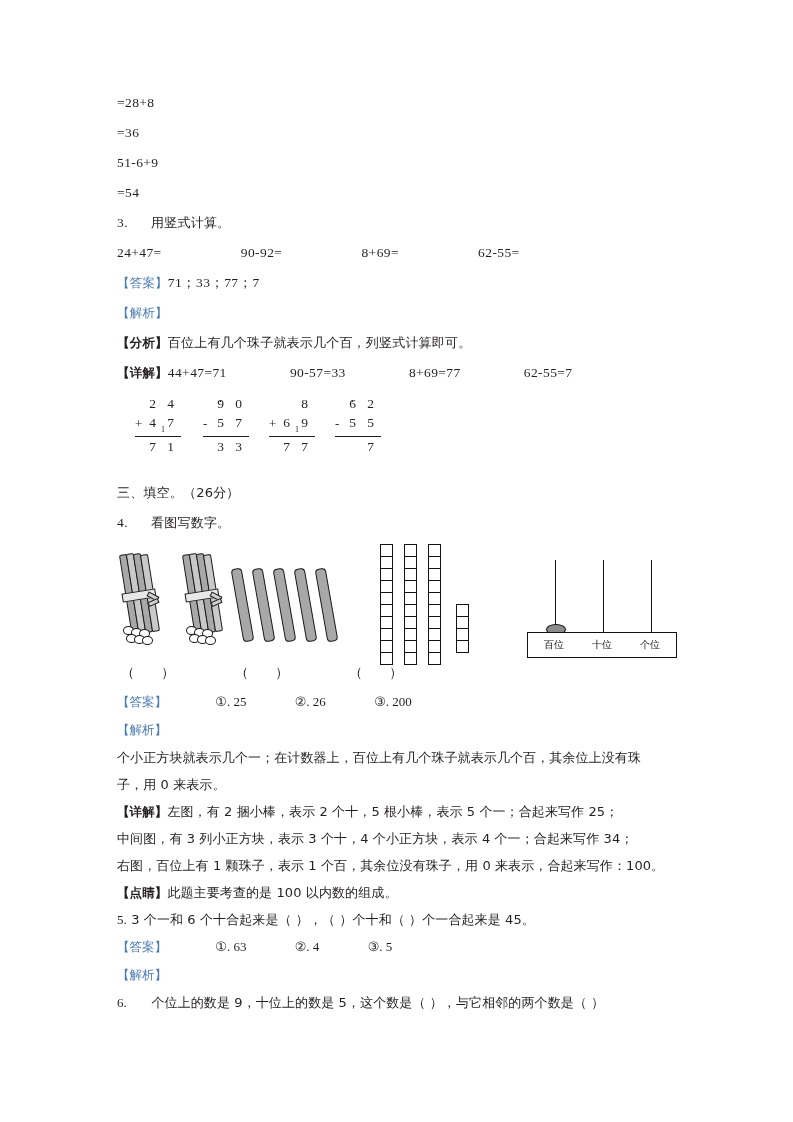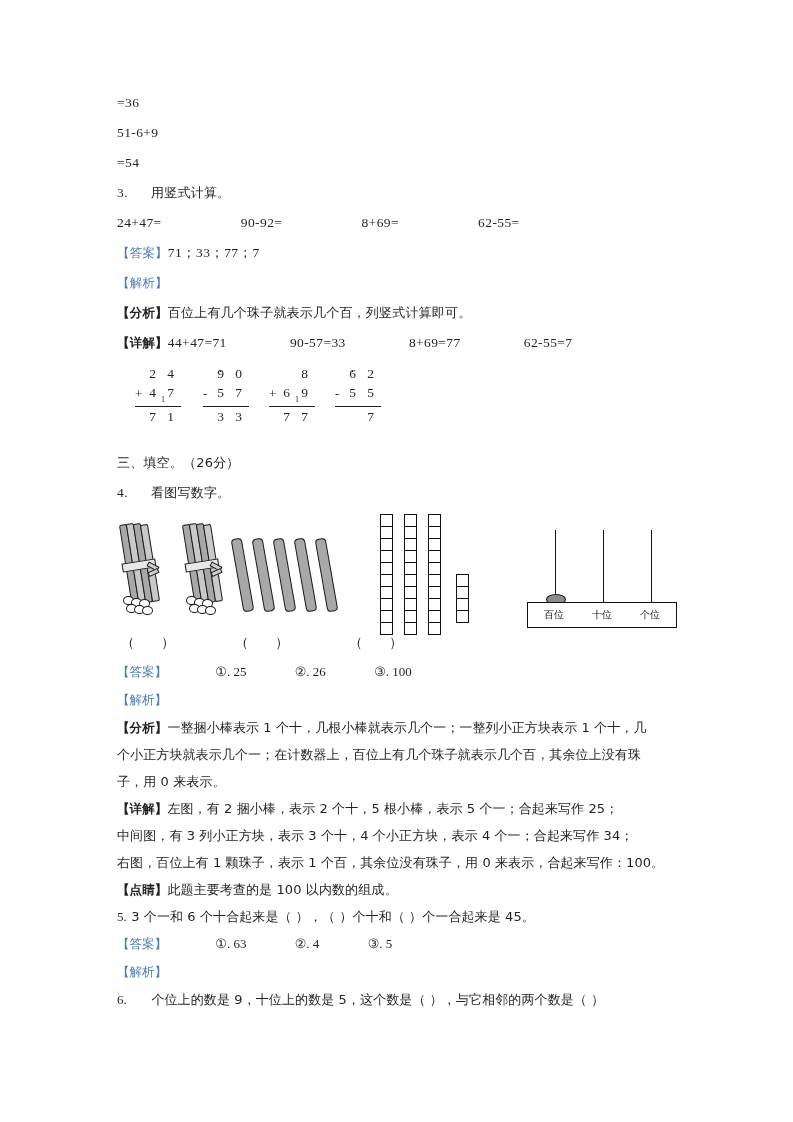--- a/index.html
+++ b/index.html
@@ -203,20 +203,21 @@
     font-family: "Liberation Serif", "DejaVu Serif", serif;
     font-size: 13px;
   }
 </style>
 </head>
 <body>
 
 <div class="page">
   <div class="content">
 
+    <div class="line math">=28+8</div>
     <div class="line math">=36</div>
     <div class="line math">51-6+9</div>
     <div class="line math">=54</div>
 
     <div class="line">
       <span class="math">3.</span>
       <span class="indent-sp"></span>
       <span class="cn">用竖式计算。</span>
     </div>
 
@@ -412,30 +413,27 @@
       <span class="paren math" style="left:232px;">（&nbsp;&nbsp;&nbsp;&nbsp;&nbsp;&nbsp;&nbsp;）</span>
     </div>
 
     <div class="ans-line">
       <span class="tag">【答案】</span>
       <span class="gap-sm"></span>
       <span class="ansnum">①. 25</span>
       <span class="gap-sm"></span>
       <span class="ansnum">②. 26</span>
       <span class="gap-sm"></span>
-      <span class="ansnum">③. 100</span>
+      <span class="ansnum">③. 200</span>
     </div>
 
     <div class="ans-line">
       <span class="tag">【解析】</span>
     </div>
 
-    <div class="para">
-      <span class="tagdark">【分析】</span><span>一整捆小棒表示 1 个十，几根小棒就表示几个一；一整列小正方块表示 1 个十，几</span>
-    </div>
     <div class="para">个小正方块就表示几个一；在计数器上，百位上有几个珠子就表示几个百，其余位上没有珠</div>
     <div class="para">子，用 0 来表示。</div>
 
     <div class="para">
       <span class="tagdark">【详解】</span><span>左图，有 2 捆小棒，表示 2 个十，5 根小棒，表示 5 个一；合起来写作 25；</span>
     </div>
     <div class="para">中间图，有 3 列小正方块，表示 3 个十，4 个小正方块，表示 4 个一；合起来写作 34；</div>
     <div class="para">右图，百位上有 1 颗珠子，表示 1 个百，其余位没有珠子，用 0 来表示，合起来写作：100。</div>
 
     <div class="para">

